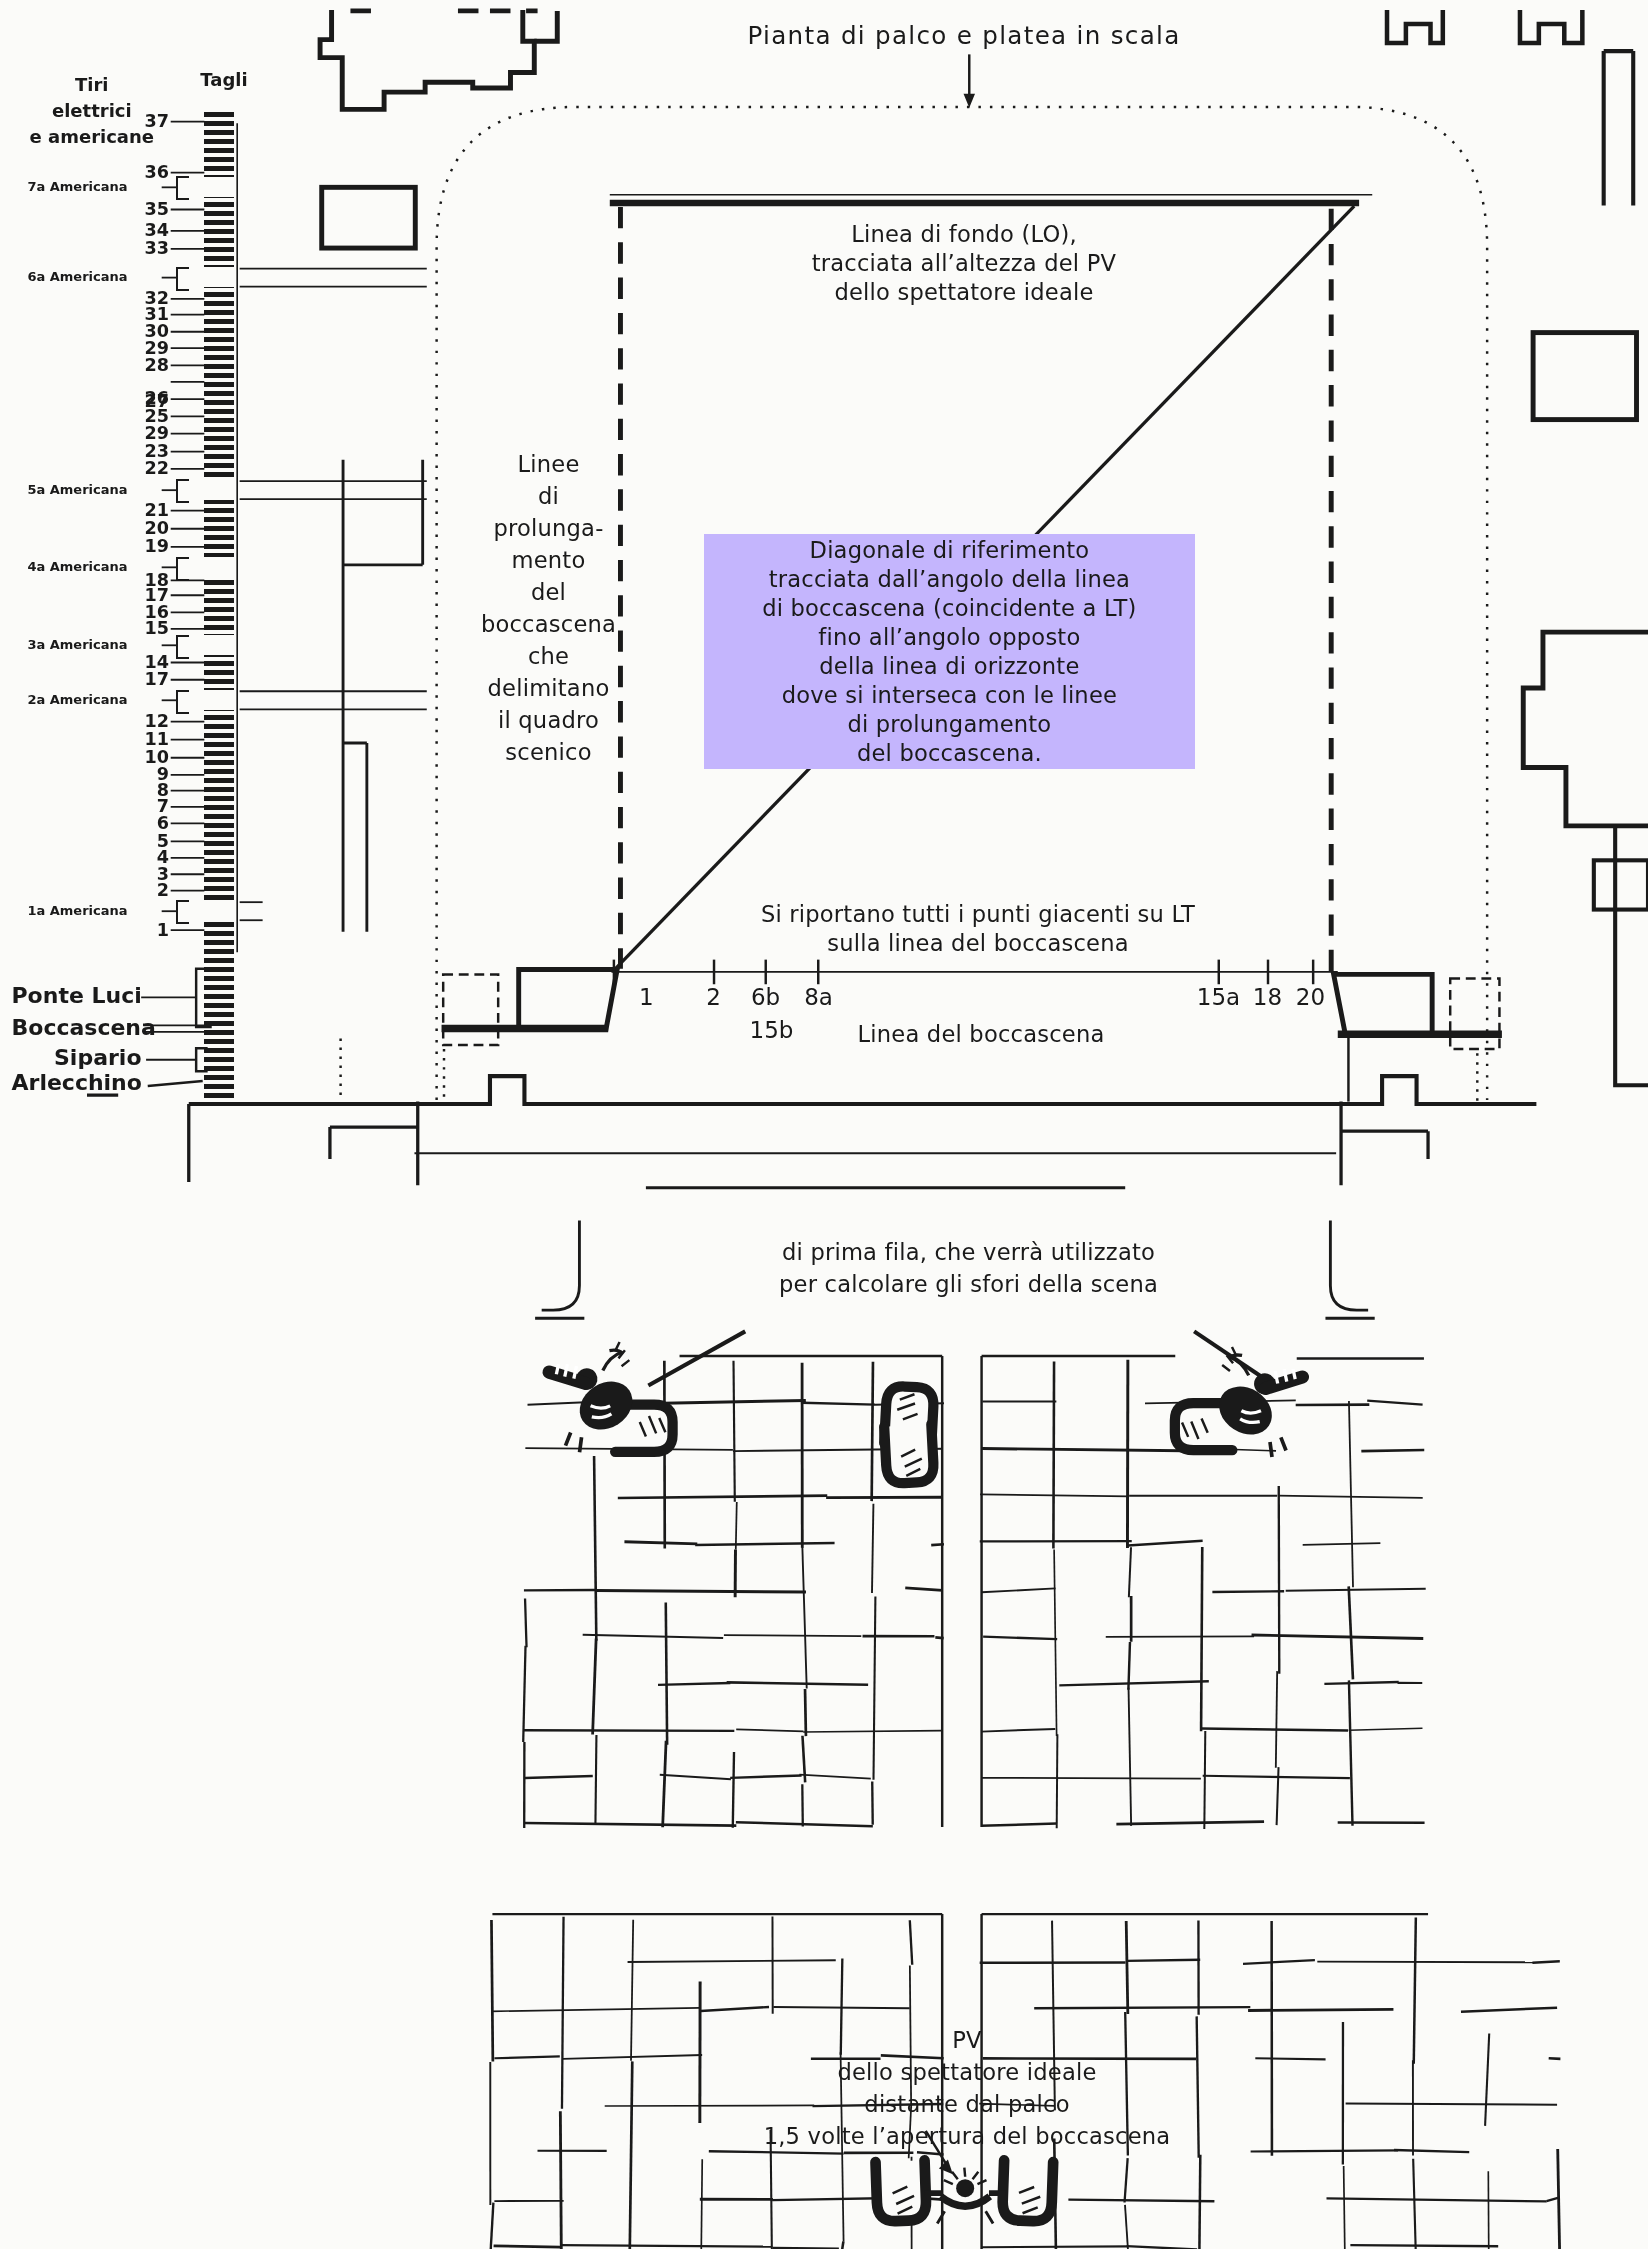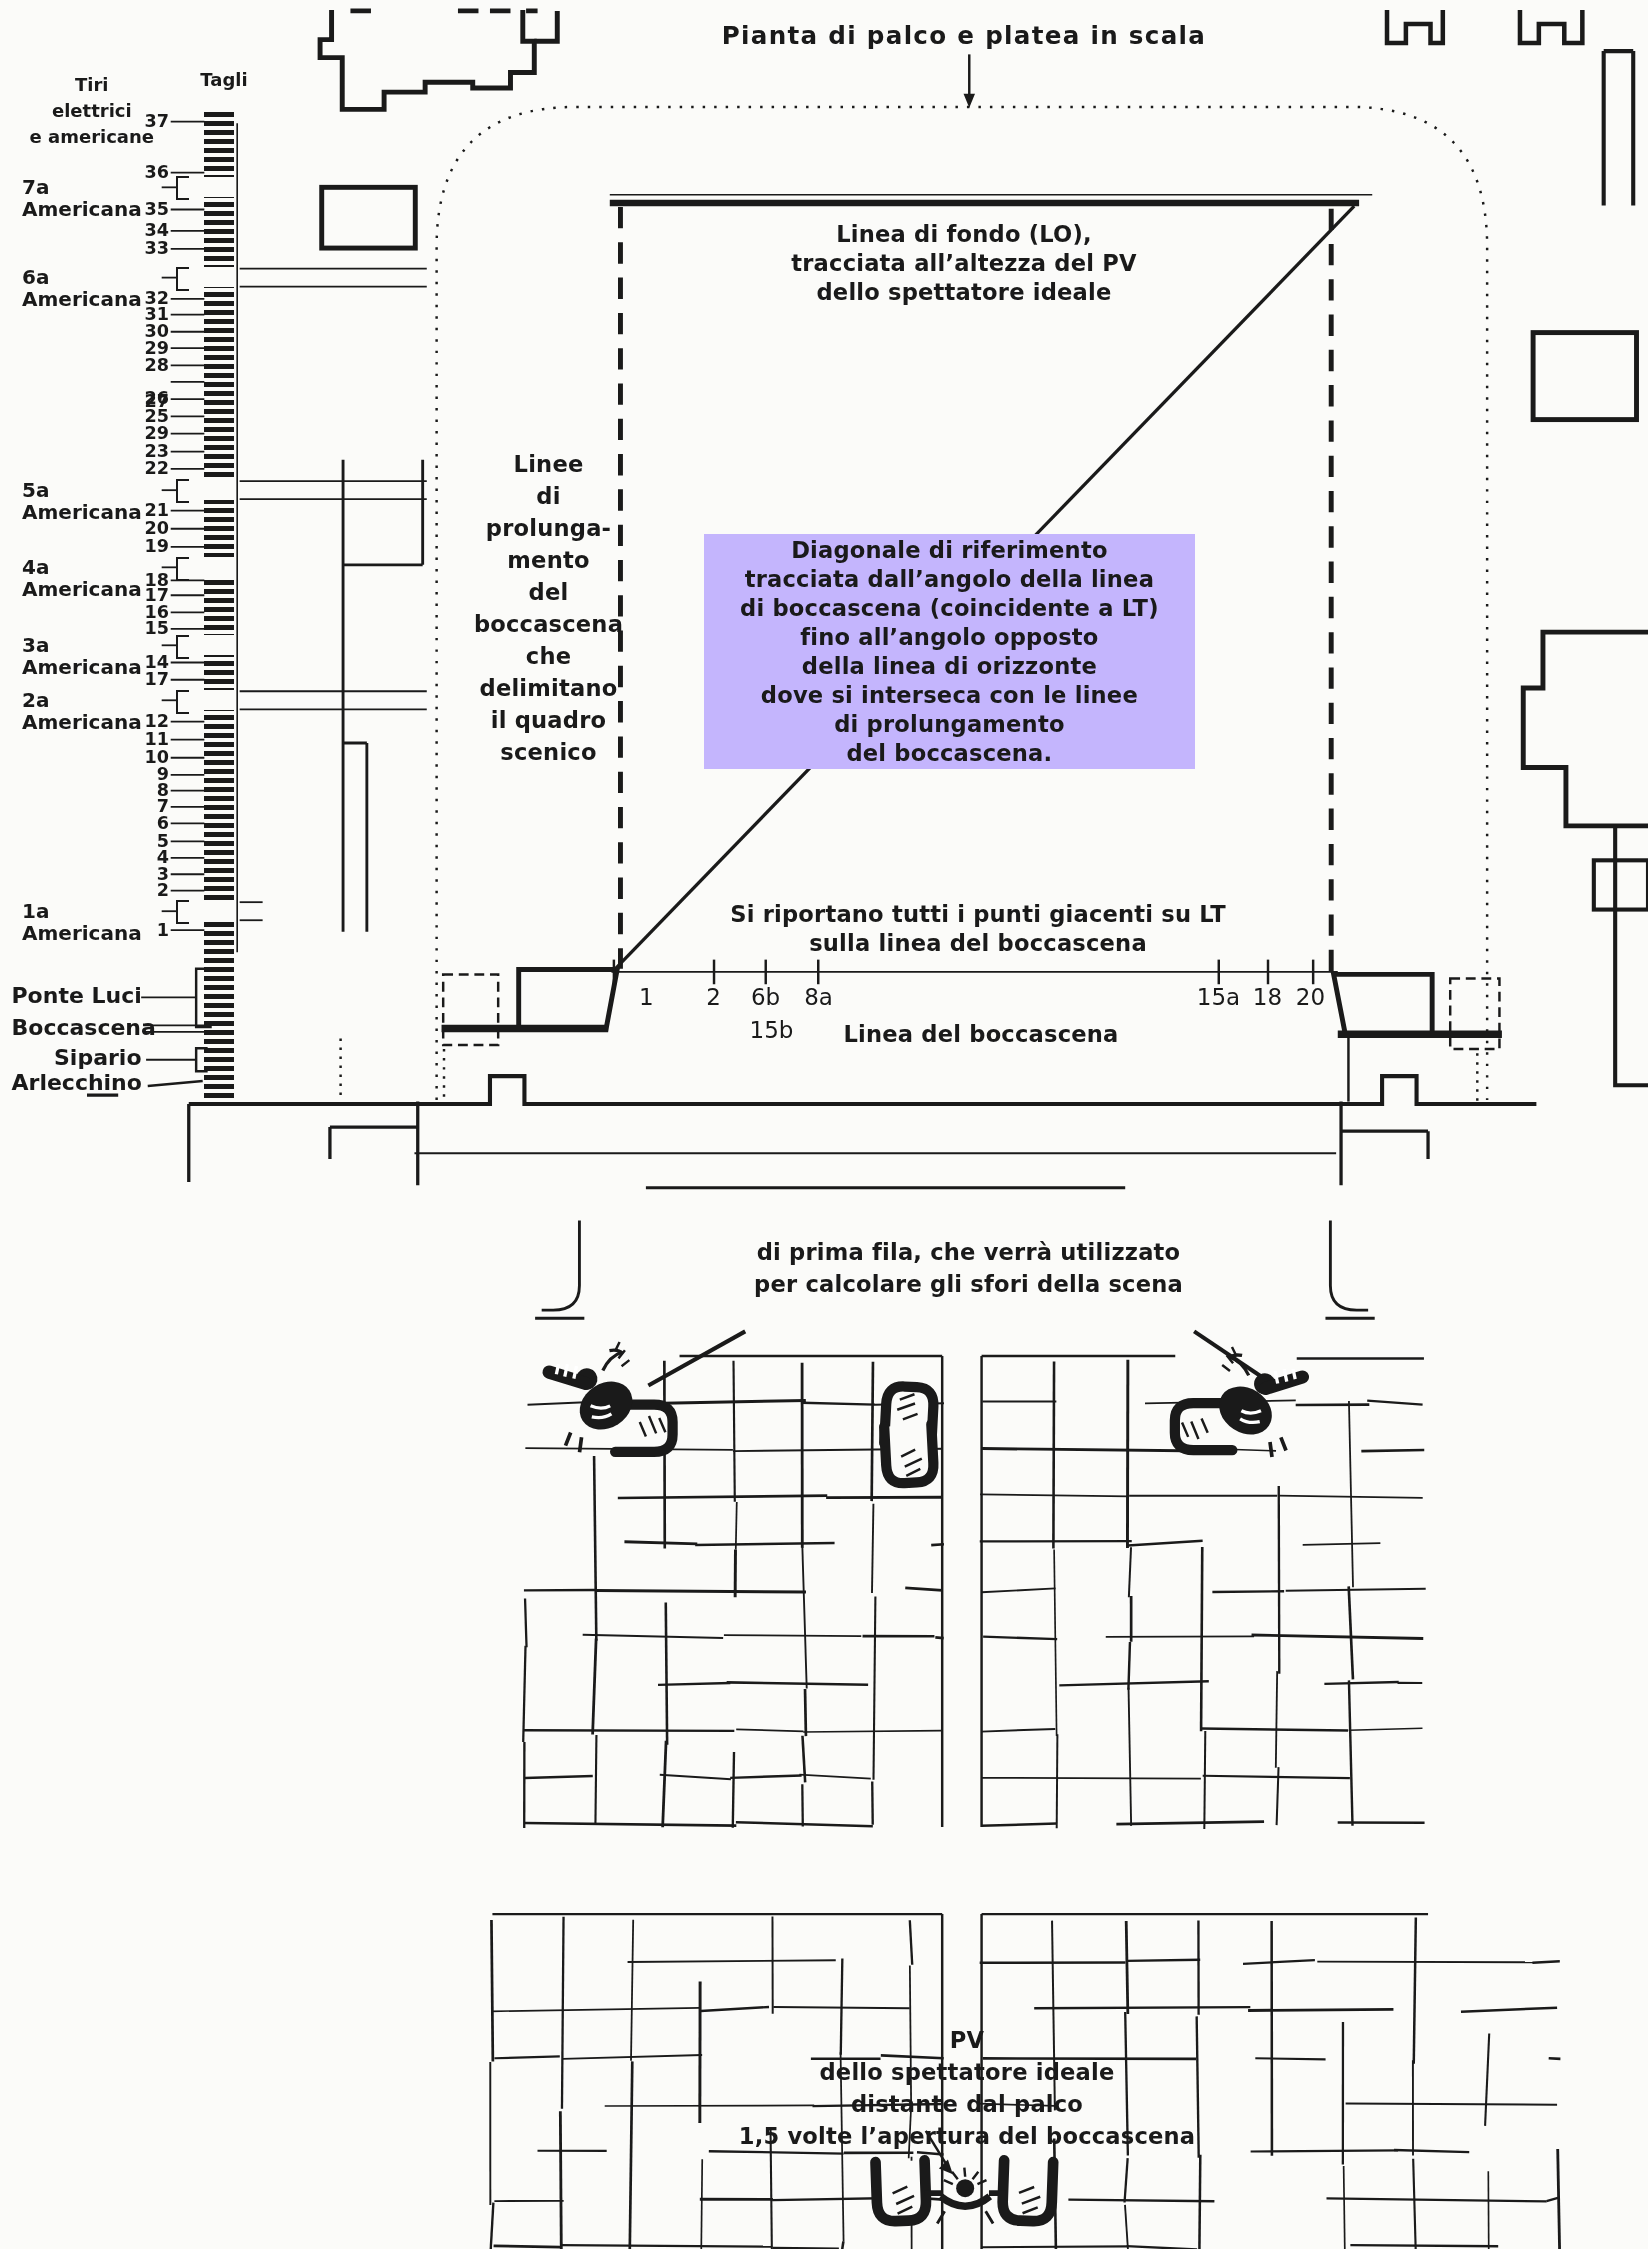--- a/index.html
+++ b/index.html
@@ -3,27 +3,27 @@
 <meta charset="utf-8">
 <style>
   html,body{margin:0;padding:0;background:#fbfbf9}
   .canvas{position:relative;width:1648px;height:2250px;background:#fbfbf9;
     font-family:"DejaVu Sans",sans-serif;color:#1a1a1a;overflow:hidden}
   #art{position:absolute;left:0;top:0;z-index:0}
   #hatch{position:absolute;left:204px;top:112px;width:30px;height:986px;z-index:1;
     background:repeating-linear-gradient(180deg,#1a1a1a 0 4.9px,rgba(0,0,0,0) 4.9px 9px)}
   #hatch .gap{position:absolute;left:-1.6px;width:34px;background:#fbfbf9}
   #textlayer{position:absolute;inset:0;z-index:2}
-  .txt{position:absolute;text-align:center;letter-spacing:0.2px;font-size:22.6px;line-height:29px;font-weight:700}
+  .txt{position:absolute;text-align:center;letter-spacing:0.2px;font-size:22.6px;line-height:29px;font-weight:400}
   .masked{background:#c4b5fd;padding:1.6px 4.9px}
   .title{font-size:24.6px;letter-spacing:1.3px}
   .lhA{line-height:32px}
   .hdr{position:absolute;font-size:18px;font-weight:700;text-align:center;line-height:26px}
   .fnum{position:absolute;left:89px;width:80px;text-align:right;font-size:17.6px;font-weight:700;line-height:22px}
-  .famer{position:absolute;left:22px;width:149px;text-align:left;font-size:20px;font-weight:700;line-height:22px}
+  .famer{position:absolute;left:3px;width:149px;text-align:center;font-size:13px;font-weight:700;line-height:22px}
   .fbig{position:absolute;left:11.5px;width:130px;text-align:right;font-size:22px;font-weight:700;line-height:25.4px;white-space:nowrap}
   .bracket{position:absolute;width:10.7px;height:19.7px;border:2.5px solid #1a1a1a;border-right:none}
   .ltnum{position:absolute;font-size:23px;font-weight:500;text-align:center;line-height:24.6px}
   .ln{pointer-events:none}
 </style>
 </head>
 <body>
 
 <div class="canvas">
 

